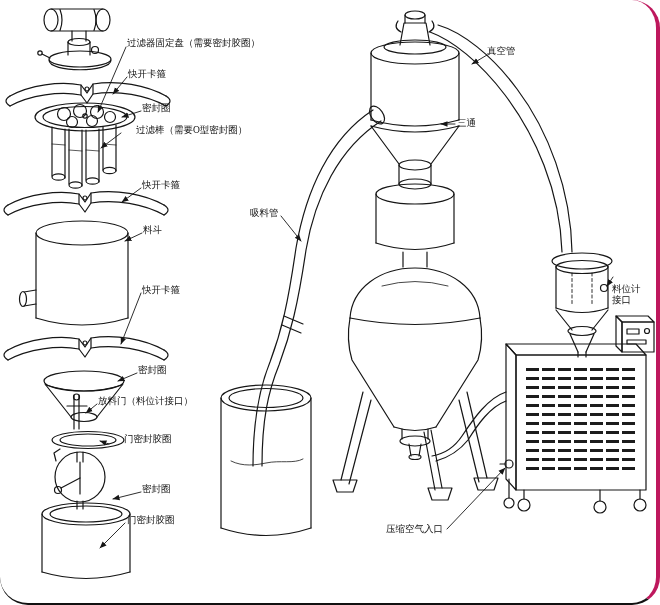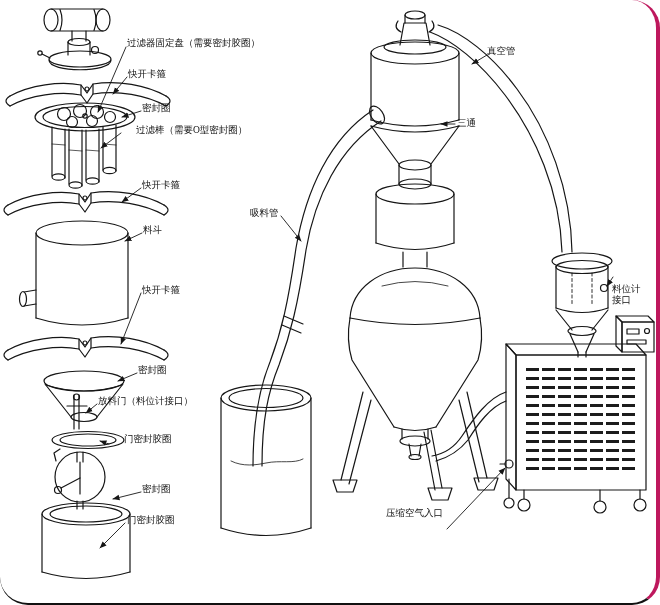--- a/index.html
+++ b/index.html
@@ -296,15 +296,15 @@
 <div class="lbl" style="left:142px;top:285px">快开卡箍</div>
 <div class="lbl" style="left:138px;top:365px">密封圈</div>
 <div class="lbl" style="left:98px;top:396px">放料门（料位计接口）</div>
 <div class="lbl" style="left:124px;top:434px">门密封胶圈</div>
 <div class="lbl" style="left:142px;top:484px">密封圈</div>
 <div class="lbl" style="left:127px;top:515px">门密封胶圈</div>
 <div class="lbl" style="left:487px;top:46px">真空管</div>
 <div class="lbl" style="left:457px;top:118px">三通</div>
 <div class="lbl" style="left:250px;top:208px">吸料管</div>
 <div class="lbl wrap" style="left:612px;top:255px">料位计接口</div>
-<div class="lbl" style="left:386px;top:508px">压缩空气入口</div>
+<div class="lbl" style="left:386px;top:524px">压缩空气入口</div>
 
 </div>
 
 </body></html>

